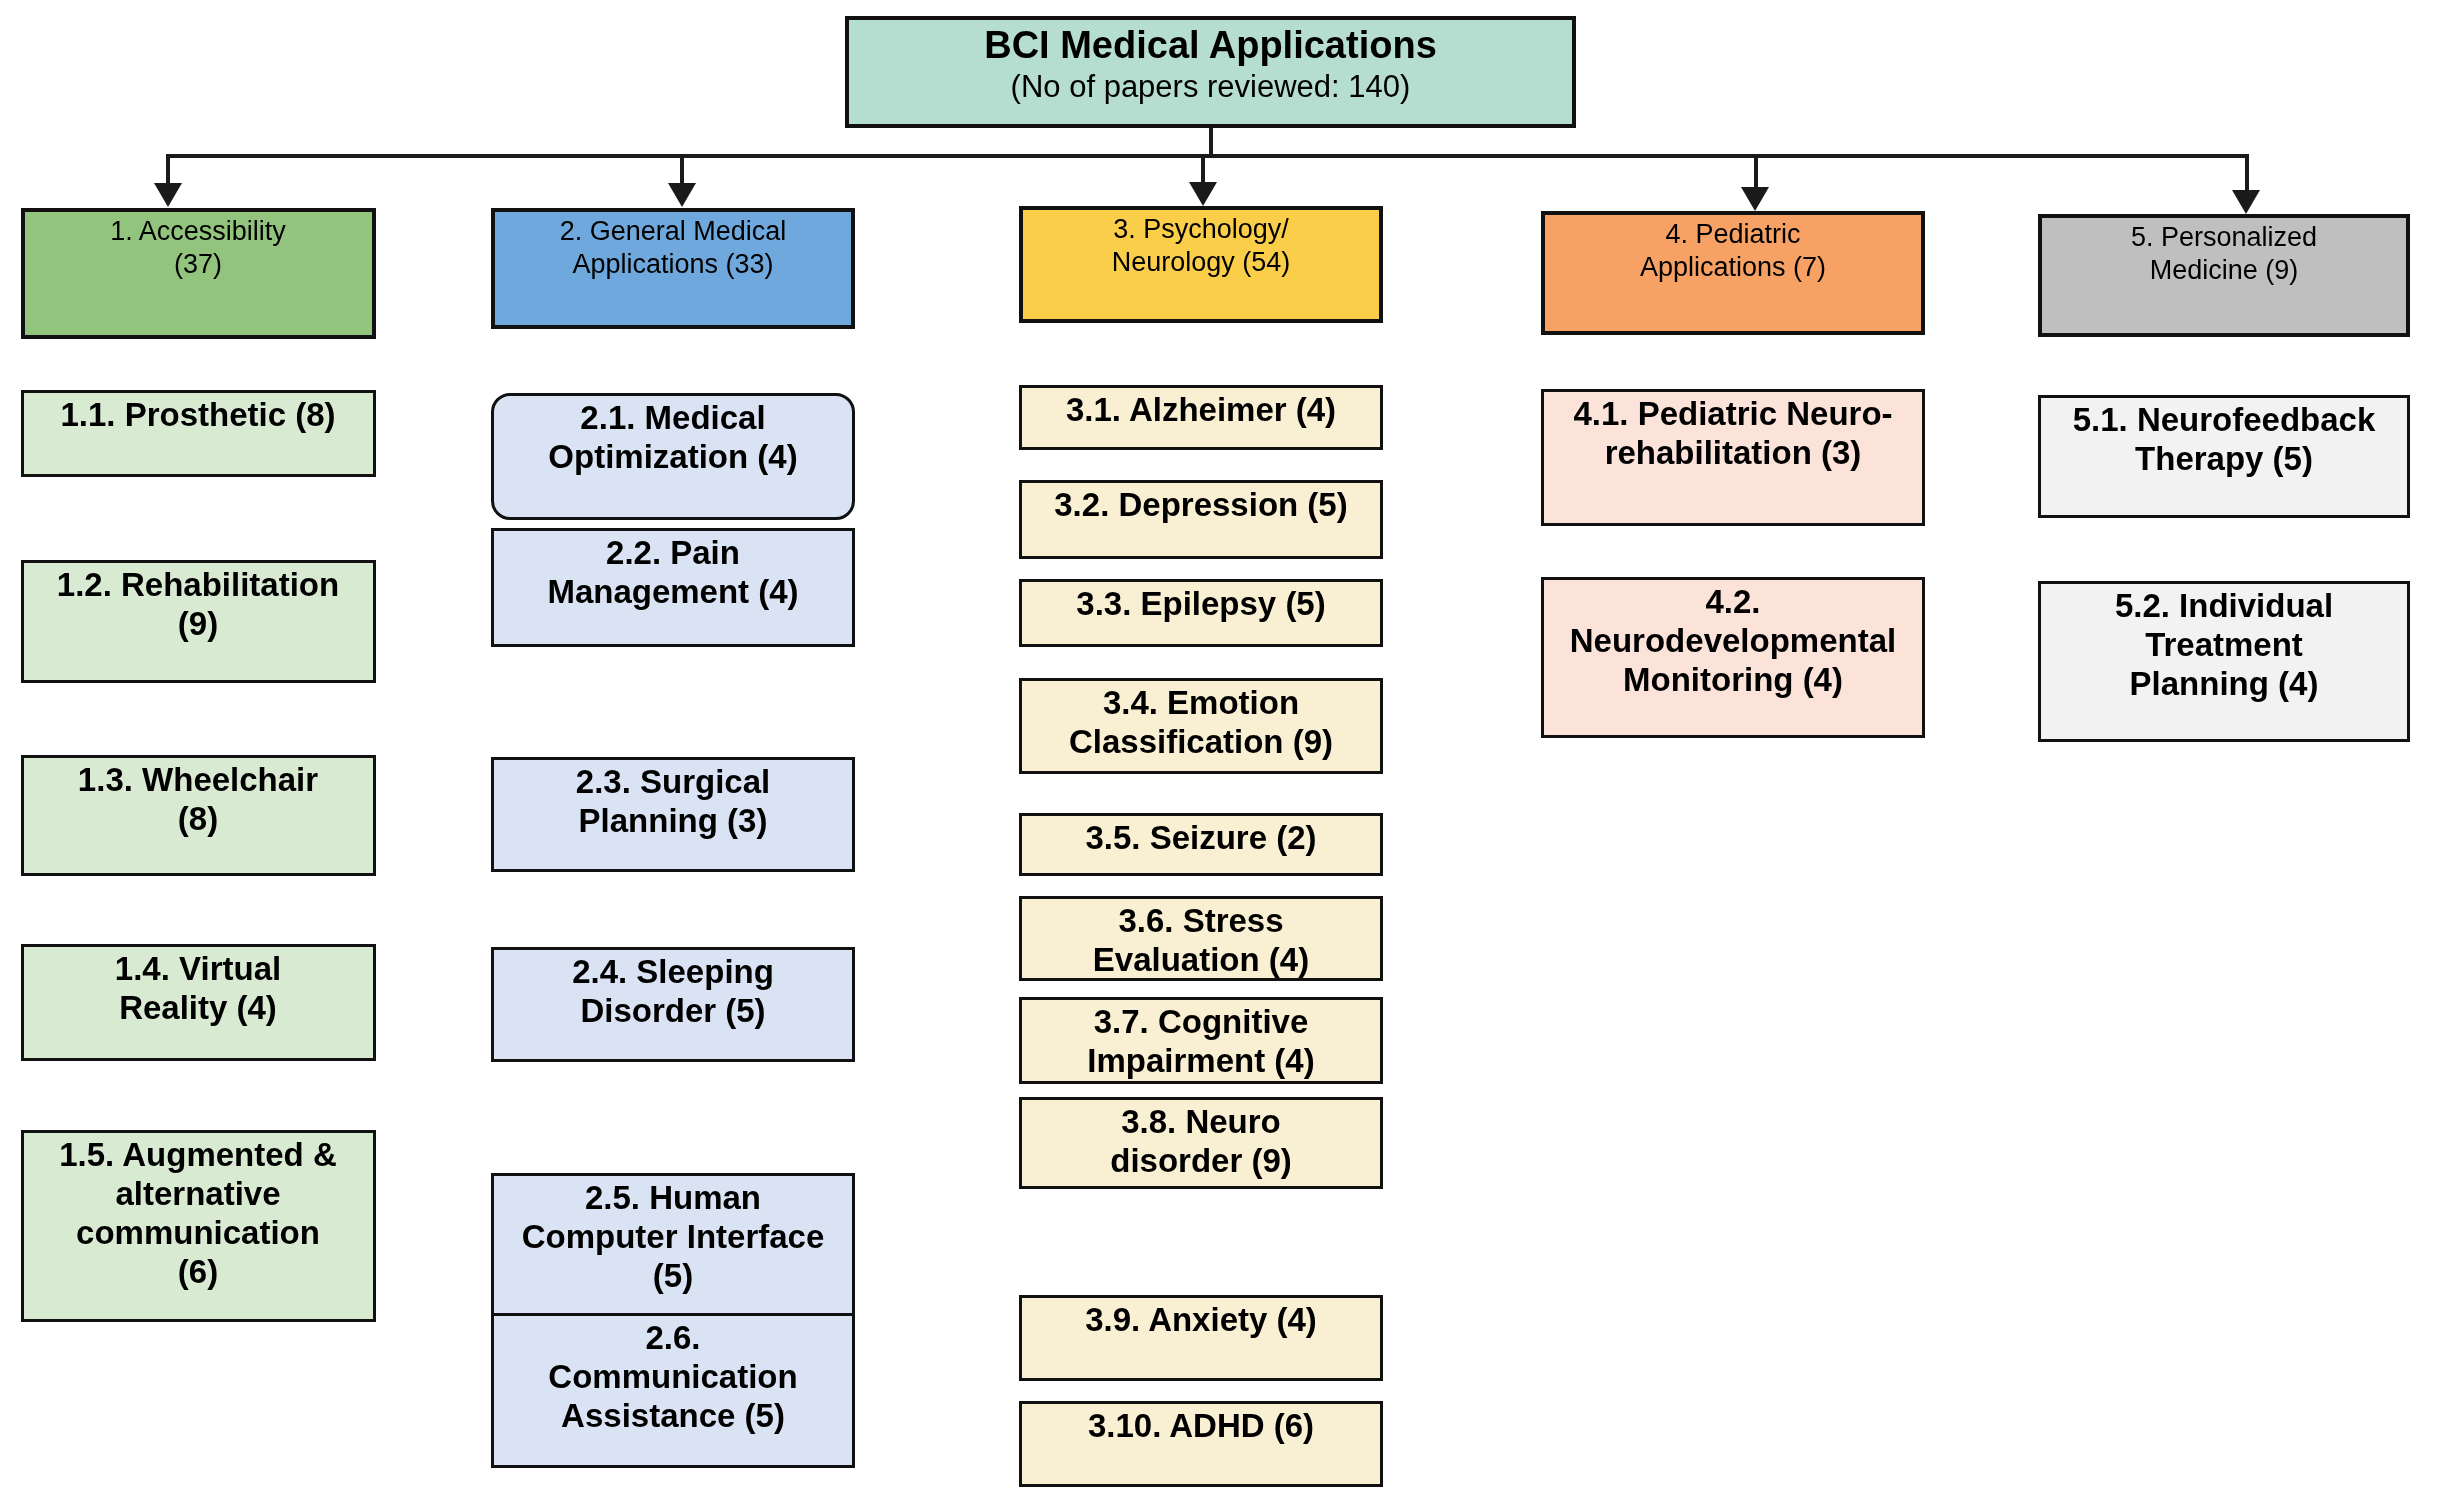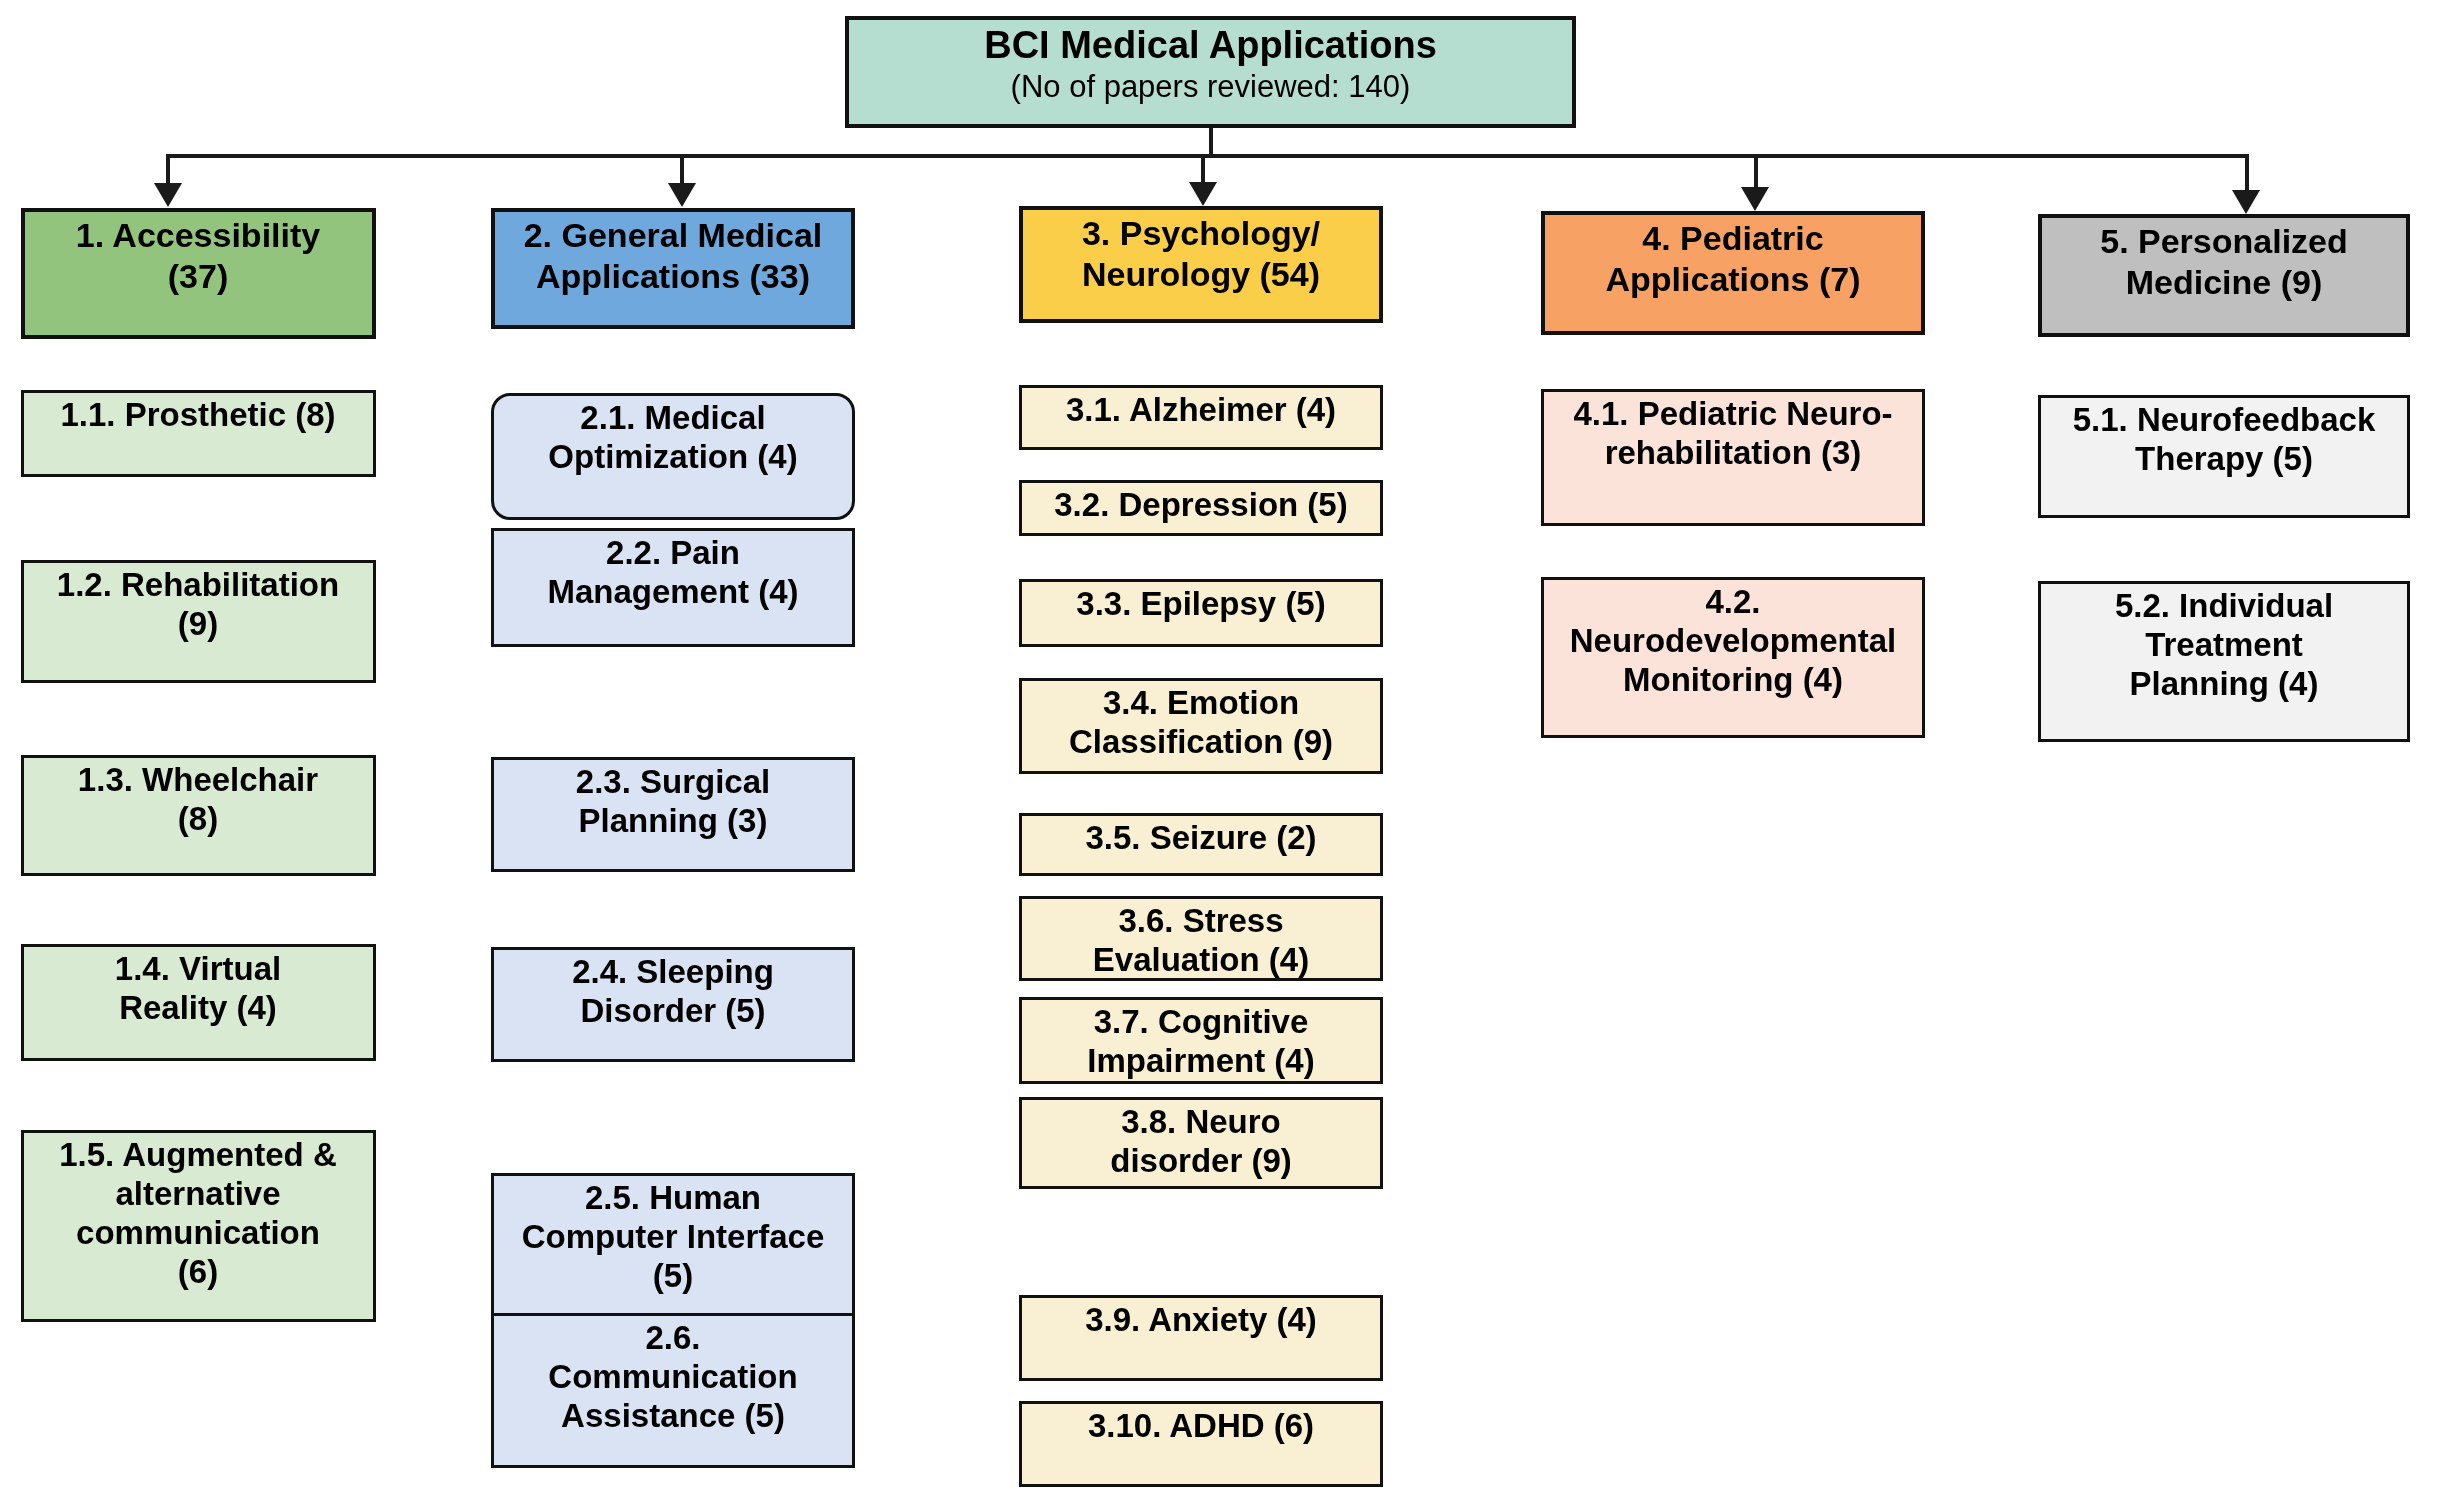--- a/index.html
+++ b/index.html
@@ -17,21 +17,21 @@
     display: flex;
     flex-direction: column;
     align-items: center;
     justify-content: flex-start;
     text-align: center;
     color: #000000;
     white-space: pre-line;
     padding: 3.3px 6.5px;
   }
   .node { border: 3.3px solid #111111; font-weight: 700; font-size: 33px; line-height: 1.18; left: 0; right: 0; }
-  .hdr  { border: 4.1px solid #111111; font-weight: 700; font-size: 34px; line-height: 1.2; left: 0; right: 0; }
+  .hdr  { border: 4.1px solid #111111; font-weight: 400; font-size: 27px; line-height: 1.2; left: 0; right: 0; }
 
   
   .title-box {
     left: 845px; top: 15.5px; width: 731px; height: 112px;
     border: 4.1px solid #111111;
   }
   .title-main { font-weight: 700; font-size: 38px; line-height: 1.2; }
   .title-sub  { font-weight: 400; font-size: 31px; line-height: 1.2; }
 
   
@@ -77,21 +77,21 @@
   .b21 { top: 393px;  height: 127px; border-radius: 19px; }
   .b22 { top: 528px;  height: 119px; }
   .b23 { top: 757px;  height: 115px; }
   .b24 { top: 947px; height: 115px; }
   .b25 { top: 1133px; height: 154px; }
   .b26 { top: 1313px; height: 155px; }
 
   
   .h3   { top: 206px;  height: 117px; }
   .b31  { top: 385px;  height: 65px; }
-  .b32  { top: 480px;  height: 56px; }
+  .b32  { top: 480px;  height: 79px; }
   .b33  { top: 579px;  height: 68px; }
   .b34  { top: 678px;  height: 96px; }
   .b35  { top: 813px;  height: 63px; }
   .b36  { top: 896px; height: 85px; }
   .b37  { top: 997px; height: 87px; }
   .b38  { top: 1097px; height: 92px; }
   .b39  { top: 1295px; height: 86px; }
   .b310 { top: 1401px; height: 86px; }
 
   

